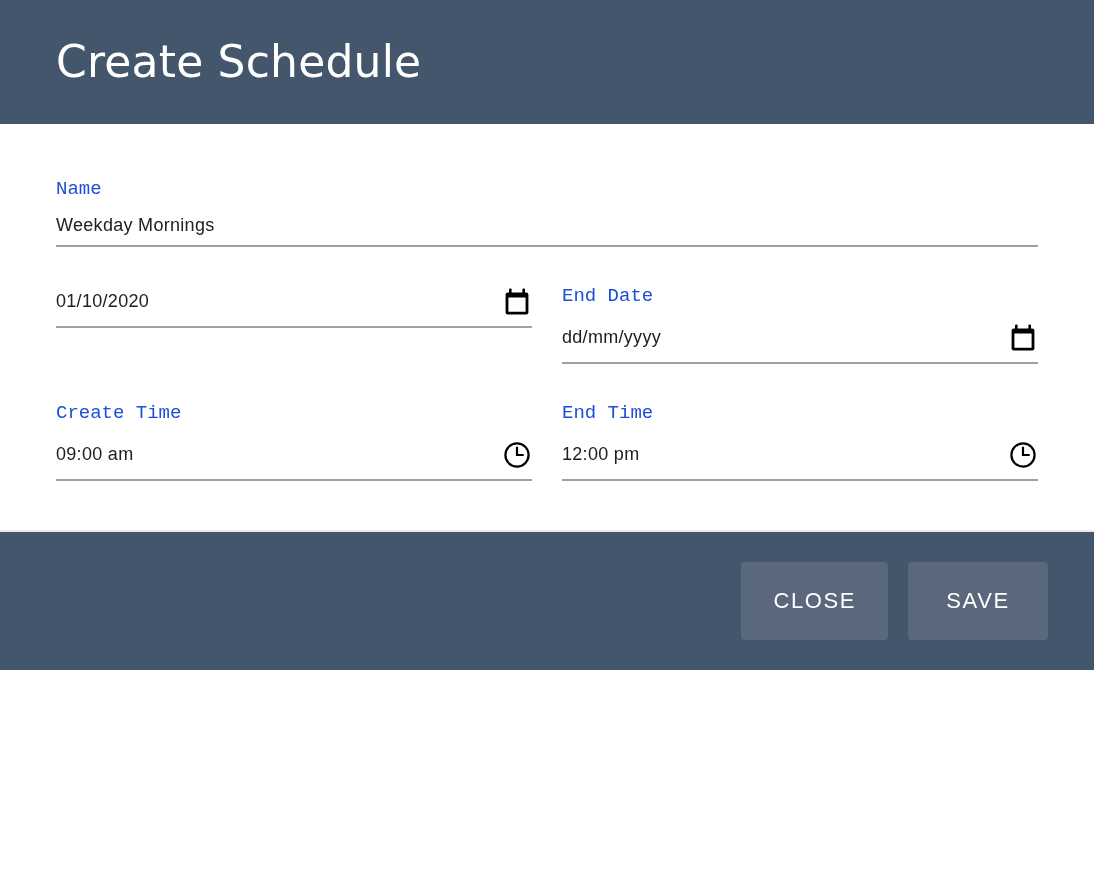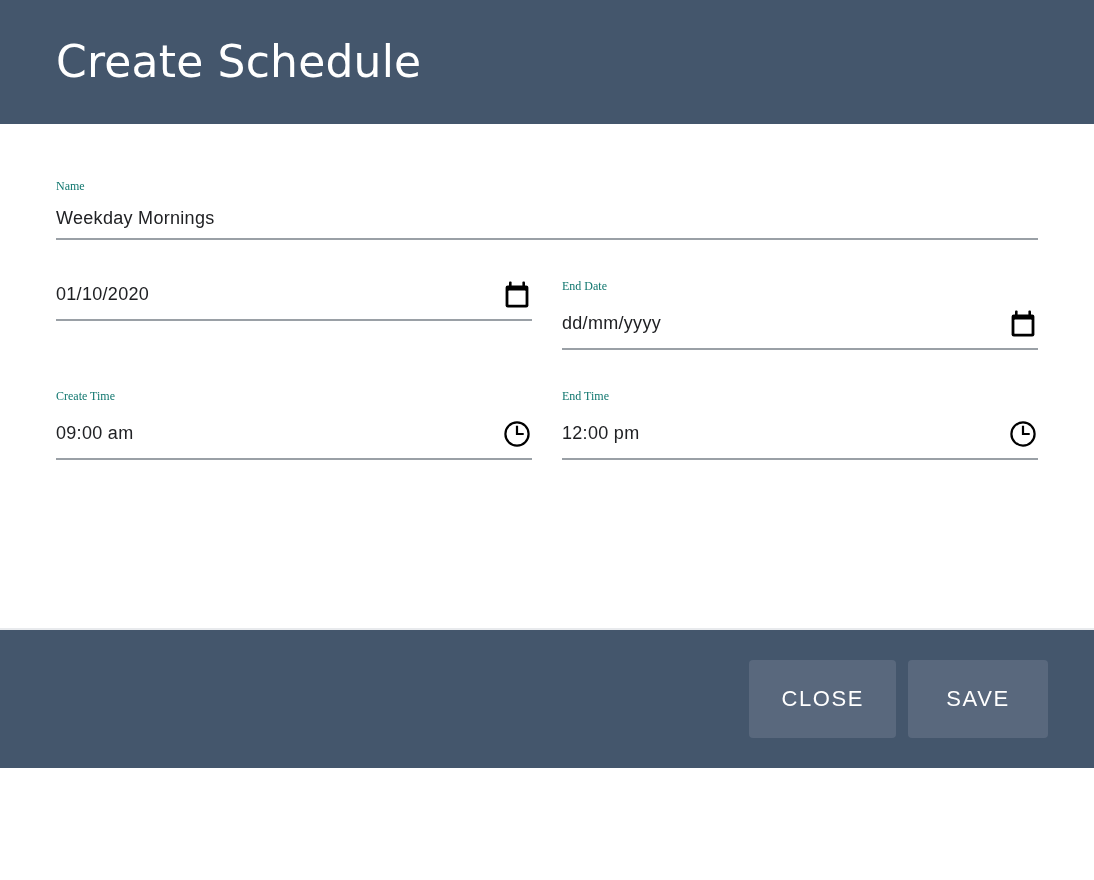--- a/index.html
+++ b/index.html
@@ -9,21 +9,21 @@
   body {
     width: 1094px;
     height: 880px;
     background: #ffffff;
     font-family: "Liberation Sans", sans-serif;
     overflow: hidden;
   }
 
   .dialog {
     width: 1094px;
-    height: 768px;
+    height: 670px;
     display: flex;
     flex-direction: column;
     background: #ffffff;
     position: relative;
   }
 
   
   .dialog-header {
     height: 124px;
     min-height: 124px;
@@ -60,25 +60,25 @@
 
   .field {
     display: flex;
     flex-direction: column;
     position: relative;
     flex: 1 1 0;
     min-width: 0;
   }
 
   .field-label {
-    font-size: 12px;
-    color: #0f766e;
+    font-size: 19px;
+    color: #1d4ed8;
     line-height: 1;
     margin-bottom: 17px;
-    font-family: Liberation Serif, serif;
+    font-family: Liberation Mono, monospace;
     white-space: nowrap;
   }
 
   .field-control {
     position: relative;
     display: flex;
     align-items: center;
     border-bottom: 2px solid #9aa0a6;
     padding-bottom: 9px;
   }
@@ -122,21 +122,21 @@
 
   
   .dialog-footer {
     height: 138px;
     min-height: 138px;
     background: #44566c;
     display: flex;
     align-items: center;
     justify-content: flex-end;
     padding: 0 46px;
-    gap: 12px;
+    gap: 20px;
     box-sizing: border-box;
   }
 
   .footer-button {
     background: #59687d;
     color: #ffffff;
     border: none;
     border-radius: 4px;
     font-size: 22px;
     letter-spacing: 1.6px;

